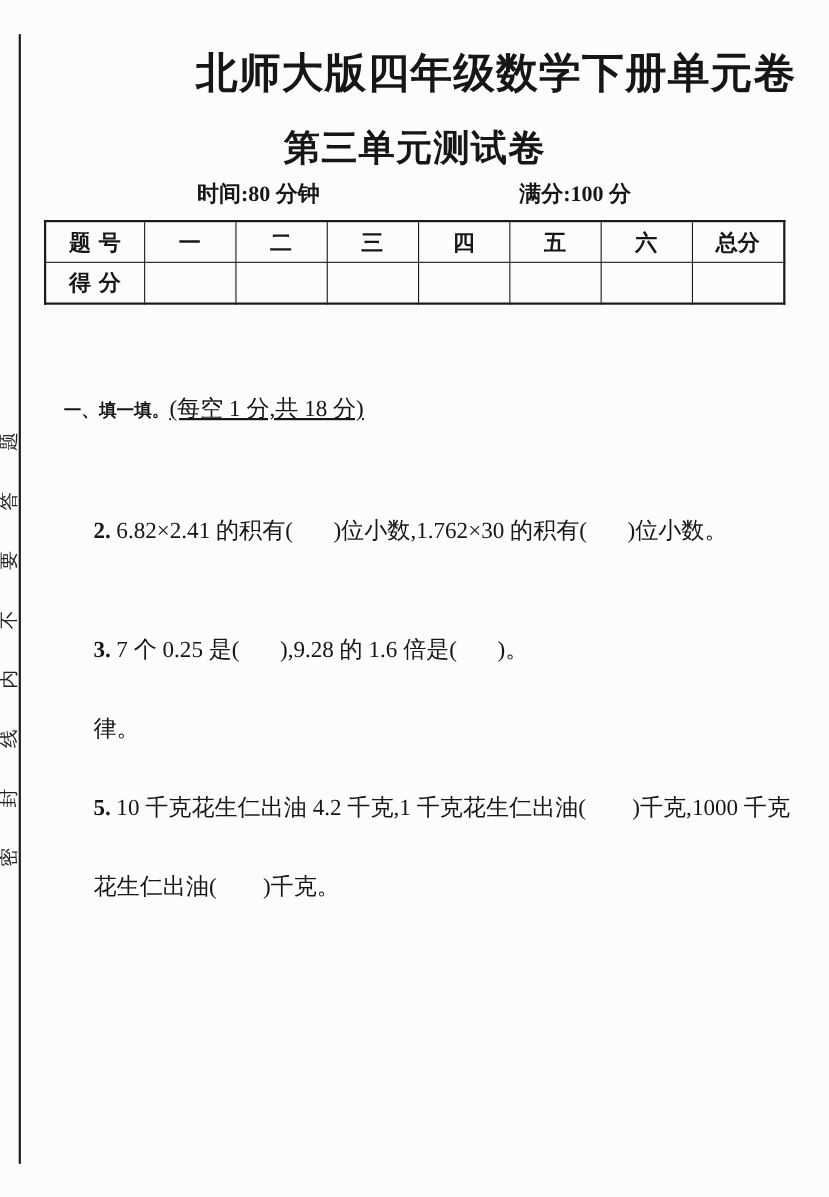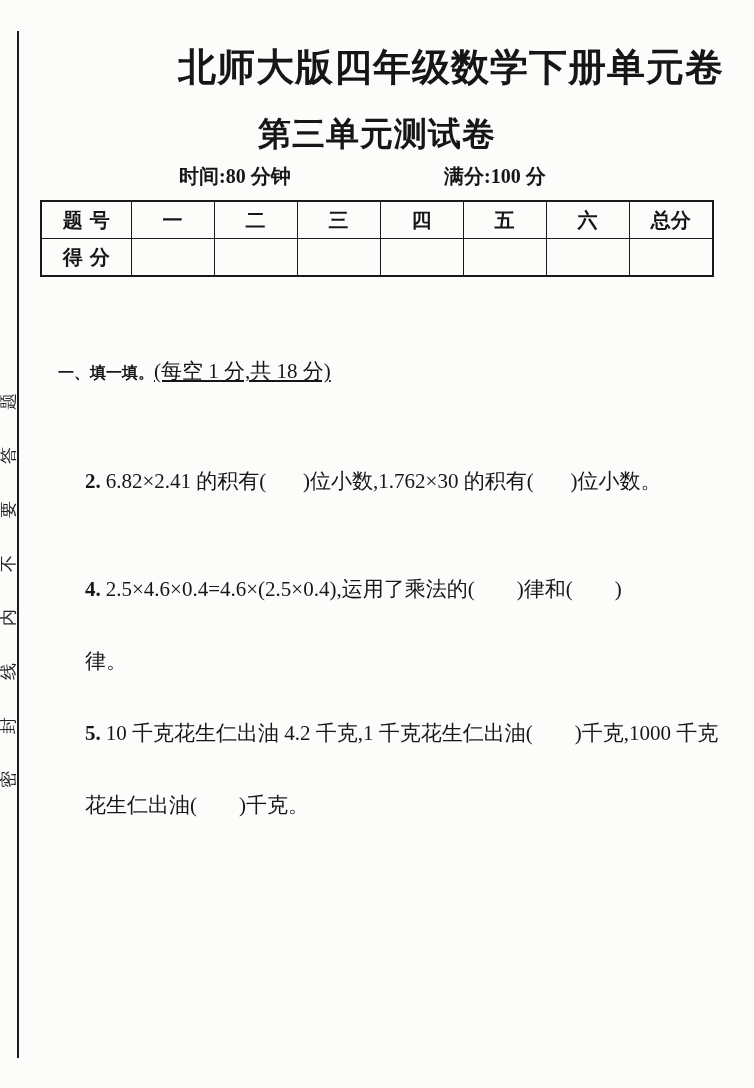--- a/index.html
+++ b/index.html
@@ -31,21 +31,21 @@
     margin:44px 30px 0 30px; text-align:right;
     font-size:38px; line-height:46px; font-weight:900; letter-spacing:1px;
   }
   .subtitle {
     margin:24px 0 0; text-align:center;
     font-size:33px; line-height:40px; font-weight:900; letter-spacing:1px;
   }
   .meta { position:relative; height:26px; margin-top:9px; font-size:20px; font-weight:bold; }
   .meta span { position:absolute; top:0; white-space:pre; }
   .meta .time { left:179px; }
-  .meta .fullscore { left:444px;text-align:center; }
+  .meta .fullscore { left:472px;text-align:center; }
 
   
   table.score {
     margin:11px 0 0 40px;
     border-collapse:collapse; table-layout:fixed;
     width:674px;
     border:2.5px solid #191919;
   }
   table.score td {
     border:1.6px solid #191919;
@@ -118,24 +118,24 @@
 
   <div class="ln sec-head">
     <span class="h hei">一、填一填。</span><span class="note">(每空 1 分,共 18 分)</span>
   </div>
 
 
   <div class="ln first">
     <span class="num">2.</span><span>6.82×2.41 的积有(       )位小数,1.762×30 的积有(       )位小数。</span>
   </div>
 
+  <div class="ln first">
+    <span class="num">3.</span><span>7 个 0.25 是(       ),9.28 的 1.6 倍是(       )。</span>
+  </div>
 
-  <div class="ln first">
-    <span class="num">4.</span><span>2.5×4.6×0.4=4.6×(2.5×0.4),运用了乘法的(        )律和(        )</span>
-  </div>
   <div class="ln cont">律。</div>
 
   <div class="ln first">
     <span class="num">5.</span><span>10 千克花生仁出油 4.2 千克,1 千克花生仁出油(        )千克,1000 千克</span>
   </div>
   <div class="ln cont">花生仁出油(        )千克。</div>
 
   <div class="ln first">
     
   </div>

